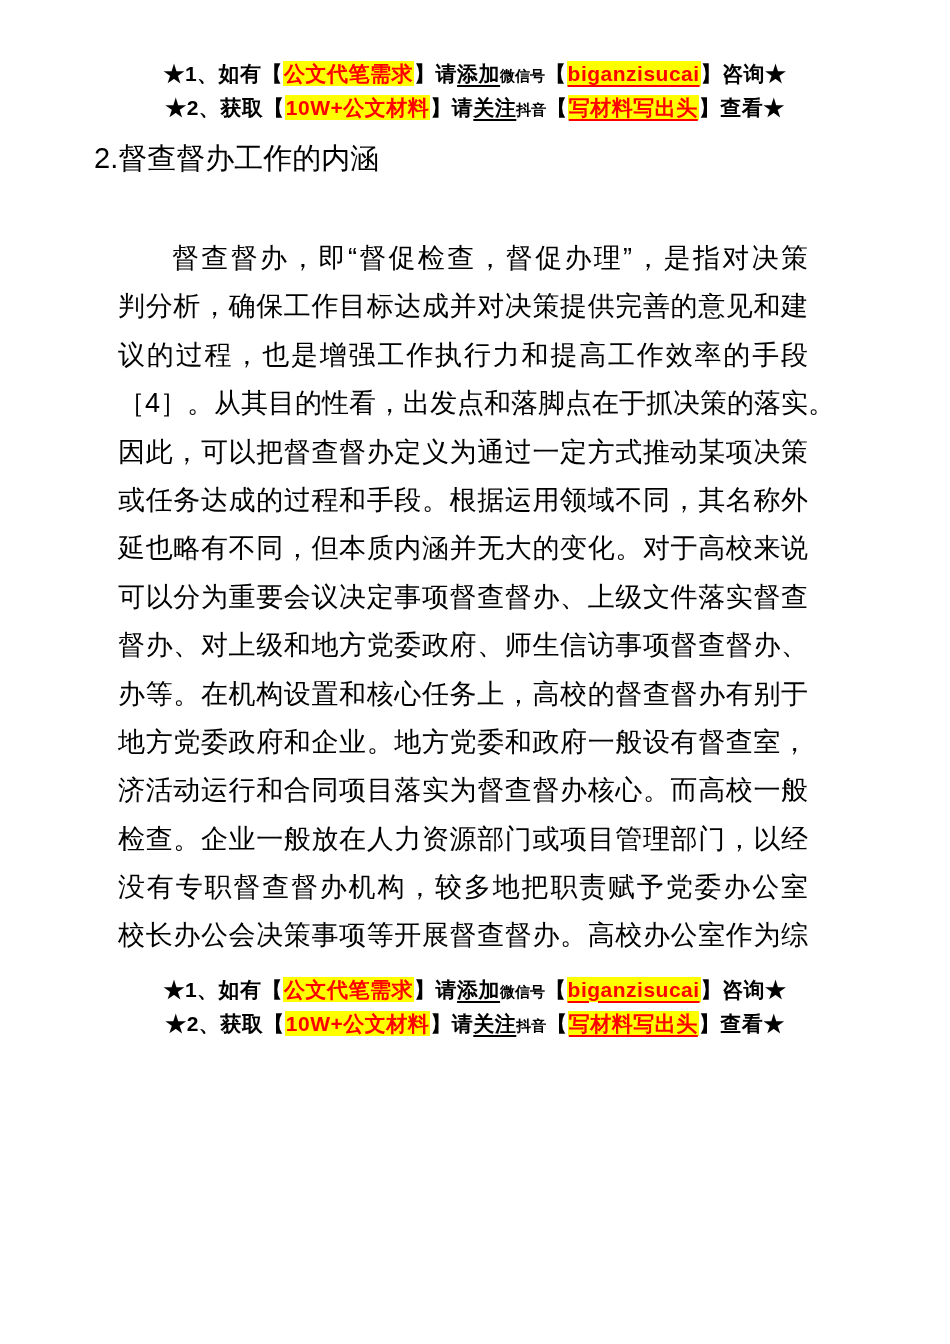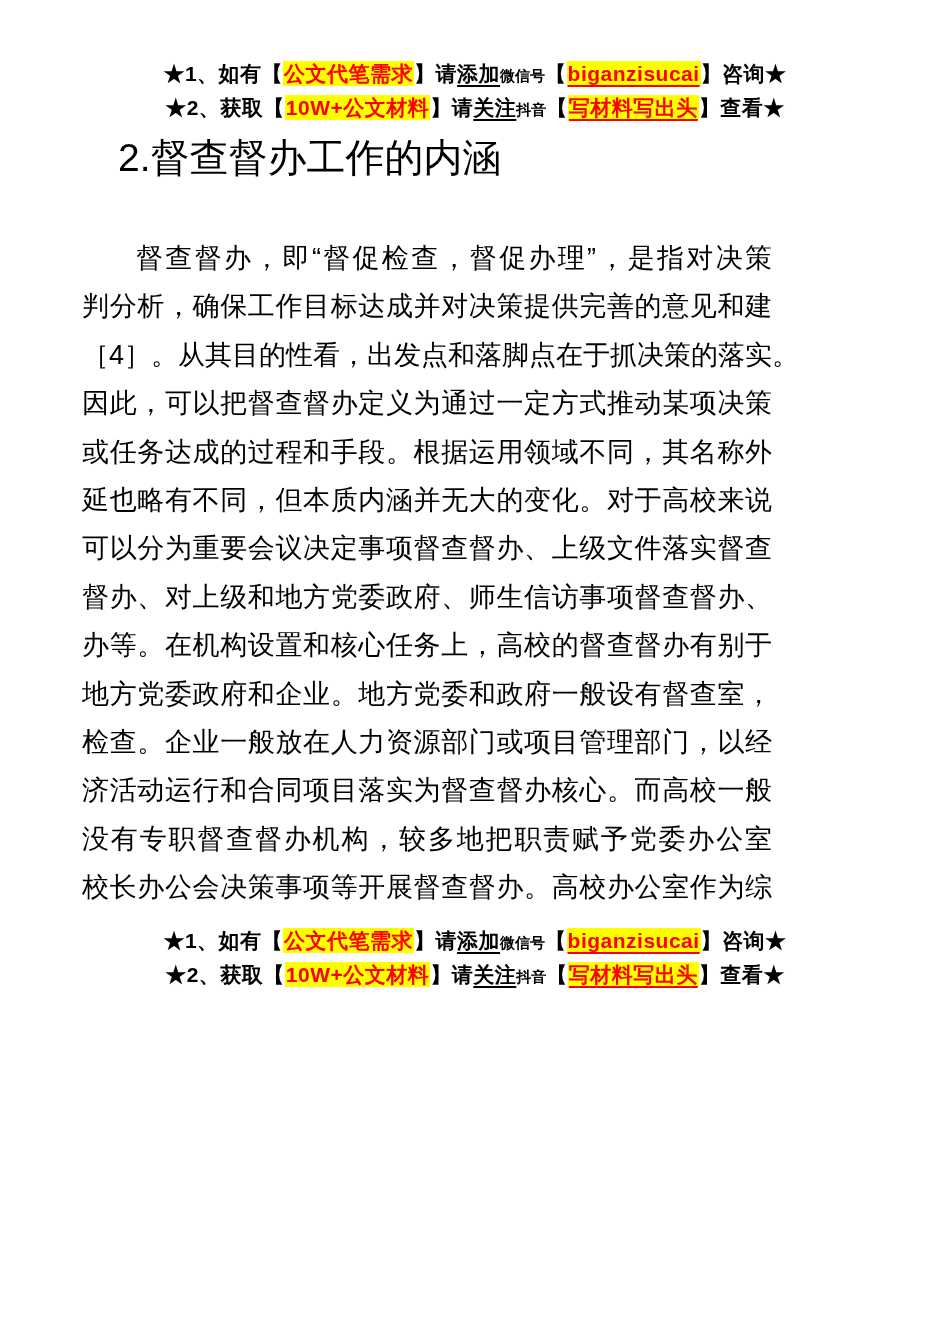--- a/index.html
+++ b/index.html
@@ -21,28 +21,28 @@
   }
   .banner-top { padding-top:58px; }
   .banner-bottom { padding-top:14px; }
   .seg { white-space:pre; }
   .seg.hl { background:#FFFF00; padding:1px 1px; }
   .seg.red { color:#FF0000; }
   .seg.u { text-decoration:underline; text-decoration-thickness:2px; text-underline-offset:4px; }
   .seg.small { font-size:15px; letter-spacing:0; }
   
   .heading {
-    margin:12px 0 0 118px;
-    font-size:39px;
+    margin:12px 0 0 94px;
+    font-size:29px;
     font-weight:400;
     line-height:40px;
   }
   
   .body {
-    margin:56px 117px 0 82px;
+    margin:56px 117px 0 118px;
     width:690px;
     font-size:27px;
   }
   .bline {
     line-height:48.4px;
     height:48.4px;
     text-align:justify;
     text-align-last:justify;
     white-space:nowrap;
   }
@@ -56,30 +56,31 @@
   <div class="banner banner-top">
     <div class="banner-line"><span class="seg">★1、如有【</span><span class="seg hl red">公文代笔需求</span><span class="seg">】请</span><span class="seg u">添加</span><span class="seg small">微信号</span><span class="seg">【</span><span class="seg hl red u">biganzisucai</span><span class="seg">】咨询★</span></div>
     <div class="banner-line"><span class="seg">★2、获取【</span><span class="seg hl red">10W+公文材料</span><span class="seg">】请</span><span class="seg u">关注</span><span class="seg small">抖音</span><span class="seg">【</span><span class="seg hl red u">写材料写出头</span><span class="seg">】查看★</span></div>
   </div>
 
   <h2 class="heading">2.督查督办工作的内涵</h2>
 
   <div class="body" id="bodyLines">
       <div class="bline">督查督办，即“督促检查，督促办理”，是指对决策</div>
       <div class="bline">判分析，确保工作目标达成并对决策提供完善的意见和建</div>
+      <div class="bline">议的过程，也是增强工作执行力和提高工作效率的手段</div>
       <div class="bline">［4］。从其目的性看，出发点和落脚点在于抓决策的落实。</div>
       <div class="bline">因此，可以把督查督办定义为通过一定方式推动某项决策</div>
       <div class="bline">或任务达成的过程和手段。根据运用领域不同，其名称外</div>
       <div class="bline">延也略有不同，但本质内涵并无大的变化。对于高校来说</div>
       <div class="bline">可以分为重要会议决定事项督查督办、上级文件落实督查</div>
       <div class="bline">督办、对上级和地方党委政府、师生信访事项督查督办、</div>
       <div class="bline">办等。在机构设置和核心任务上，高校的督查督办有别于</div>
       <div class="bline">地方党委政府和企业。地方党委和政府一般设有督查室，</div>
+      <div class="bline">济活动运行和合同项目落实为督查督办核心。而高校一般</div>
       <div class="bline">检查。企业一般放在人力资源部门或项目管理部门，以经</div>
-      <div class="bline">济活动运行和合同项目落实为督查督办核心。而高校一般</div>
       <div class="bline">没有专职督查督办机构，较多地把职责赋予党委办公室</div>
       <div class="bline">校长办公会决策事项等开展督查督办。高校办公室作为综</div>
     </div>
 
   <div class="banner banner-bottom">
     <div class="banner-line"><span class="seg">★1、如有【</span><span class="seg hl red">公文代笔需求</span><span class="seg">】请</span><span class="seg u">添加</span><span class="seg small">微信号</span><span class="seg">【</span><span class="seg hl red u">biganzisucai</span><span class="seg">】咨询★</span></div>
     <div class="banner-line"><span class="seg">★2、获取【</span><span class="seg hl red">10W+公文材料</span><span class="seg">】请</span><span class="seg u">关注</span><span class="seg small">抖音</span><span class="seg">【</span><span class="seg hl red u">写材料写出头</span><span class="seg">】查看★</span></div>
   </div>
 
 </div>

